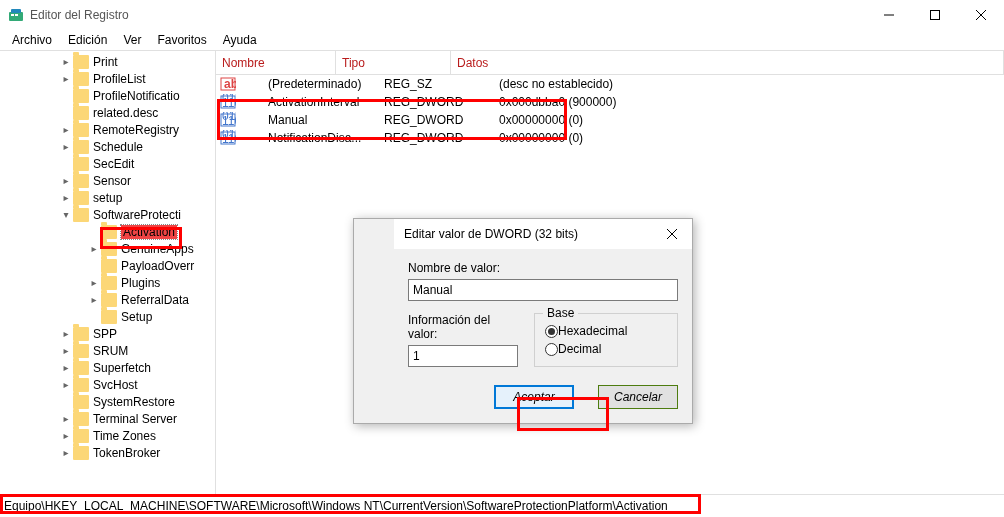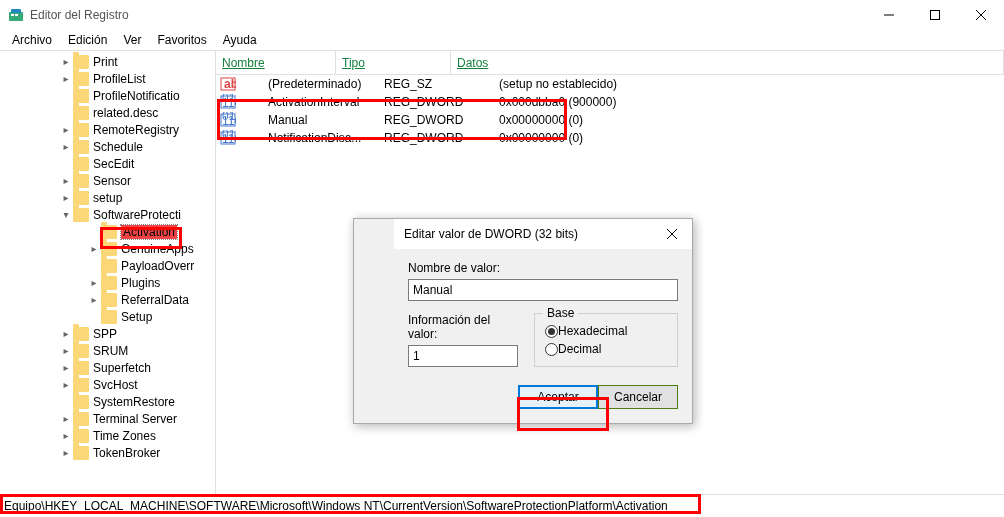--- a/index.html
+++ b/index.html
@@ -16,21 +16,21 @@
 .list-pane { flex: 1; background: #fff; border-left: 1px solid #e0e0e0; position: relative; }
 .tree { padding-top: 2px; }
 .tree-row { display: flex; align-items: center; height: 17px; white-space: nowrap; padding-left: 60px; }
 .tree-row.child { padding-left: 88px; }
 .expander { width: 12px; display: inline-flex; justify-content: center; color: #666; font-size: 10px; margin-right: 1px; }
 .folder-ico { width: 16px; height: 14px; background: #fcd777; border-radius: 1px; margin-right: 4px; position: relative; flex-shrink: 0; }
 .folder-ico::before { content: ""; position: absolute; top: -3px; left: 0; width: 6px; height: 3px; background: #fcd777; border-radius: 1px 1px 0 0; }
 .tree-label { color: #000; }
 .tree-row.selected .tree-label { background: #ef4444; outline: 1px dotted #888; padding: 0 2px; }
 .list-header { display: flex; height: 24px; align-items: center; border-bottom: 1px solid #e0e0e0; }
-.list-header .col { padding: 0 6px; border-right: 1px solid #e0e0e0; color: #15803d; height: 100%; display: flex; align-items: center; text-decoration: underline; }
+.list-header .col { padding: 0 6px; border-right: 1px solid #e0e0e0; color: #b91c1c; height: 100%; display: flex; align-items: center; }
 .col-n { width: 120px; }
 .col-t { width: 115px; }
 .col-d { flex: 1; }
 .list-row { display: flex; height: 18px; align-items: center; padding-left: 4px; }
 .val-ico { width: 32px; height: 16px; margin-right: 16px; flex-shrink: 0; }
 .cell-n { width: 116px; overflow: hidden; text-overflow: ellipsis; white-space: nowrap; }
 .cell-t { width: 115px; }
 .cell-d { flex: 1; }
 .status-bar { height: 23px; border-top: 1px solid #e0e0e0; display: flex; align-items: center; padding: 0 4px; font-size: 12px; }
 .red-box { position: absolute; border: 3px solid #ff0000; pointer-events: none; z-index: 50; }
@@ -43,21 +43,21 @@
 .dlg-input { width: 100%; height: 22px; padding: 2px 4px; border: 1px solid #7a7a7a; background: #fff; font-family: inherit; }
 .dlg-input.ro { background: #fff; }
 .dlg-row2 { display: flex; gap: 16px; margin-top: 12px; }
 .dlg-val { flex: 1; }
 .dlg-val .dlg-input { width: 110px; }
 .fieldset { border: 1px solid #d0d0d0; padding: 6px 10px 10px 10px; width: 150px; position: relative; }
 .fieldset .legend { position: absolute; top: -8px; left: 8px; background: #f0f0f0; padding: 0 4px; }
 .radio-row { display: flex; align-items: center; gap: 0; margin-top: 4px; }
 .radio { width: 13px; height: 13px; border-radius: 50%; border: 1px solid #333; display: inline-flex; align-items: center; justify-content: center; background: #fff; }
 .radio.checked::after { content: ""; width: 7px; height: 7px; border-radius: 50%; background: #333; }
-.dlg-buttons { display: flex; justify-content: flex-end; gap: 0; padding: 6px 14px 14px 14px; }
+.dlg-buttons { display: flex; justify-content: flex-end; gap: 24px; padding: 6px 14px 14px 14px; font-style: italic; }
 .btn { width: 80px; height: 24px; border: 1px solid #4d7c0f; background: #e1e1e1; display: flex; align-items: center; justify-content: center; }
 .btn.default { border: 2px solid #0078d7; background: #e5f1fb; }
 svg { display: block; }
 </style>
 </head>
 <body>
 
 <div class="title-bar">
   <span class="app-icon">
     <svg width="16" height="16" viewBox="0 0 16 16">
@@ -230,21 +230,21 @@
     <div id="listbody">
         <div class="list-row">
           <span class="val-ico">
             <svg width="16" height="16">
               <rect x="1" y="2" width="14" height="12" fill="#fff" stroke="#d44"></rect>
               <text x="4" y="12" font-size="9" fill="#d44" font-weight="bold">ab</text>
             </svg>
           </span>
           <span class="cell-n">(Predeterminado)</span>
           <span class="cell-t">REG_SZ</span>
-          <span class="cell-d">(setup no establecido)</span>
+          <span class="cell-d">(desc no establecido)</span>
         </div>
         <div class="list-row">
           <span class="val-ico">
             <svg width="16" height="16">
               <rect x="1" y="2" width="14" height="12" fill="#fff" stroke="#47c"></rect>
               <text x="2" y="8" font-size="5" fill="#47c">011</text>
               <text x="2" y="13" font-size="5" fill="#47c">110</text>
             </svg>
           </span>
           <span class="cell-n">ActivationInterval</span>

